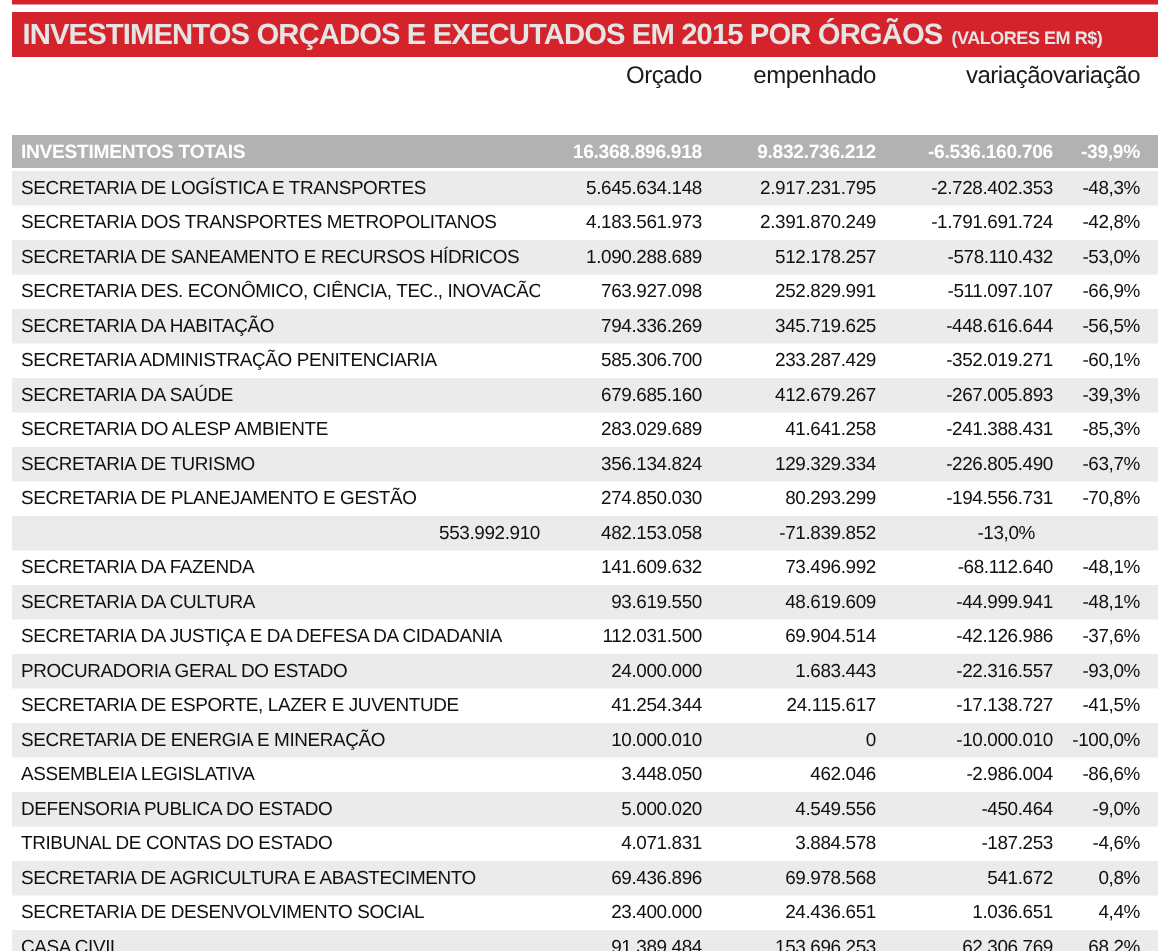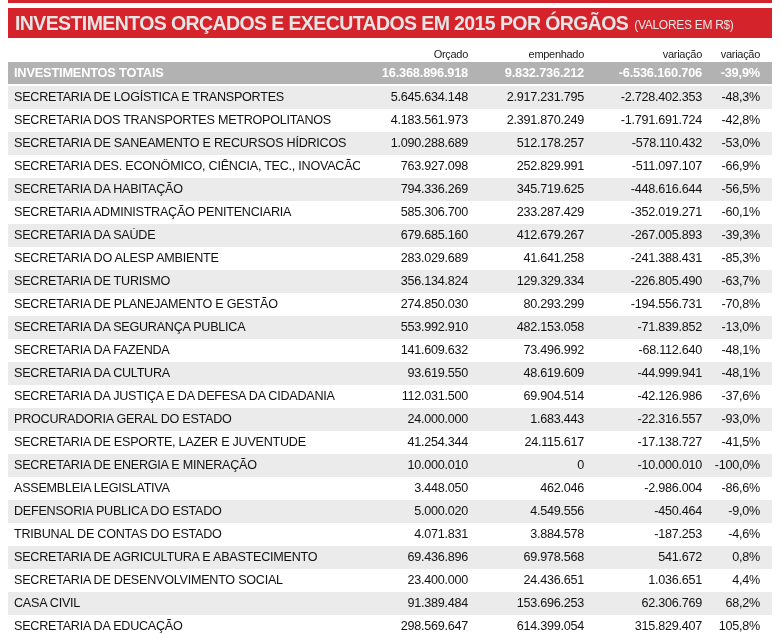--- a/index.html
+++ b/index.html
@@ -28,54 +28,55 @@
     box-sizing: border-box;
   }
   .title-main {
     font-size: 19.5px;
     font-weight: bold;
     letter-spacing: -0.6px;
     white-space: nowrap;
   }
   .title-suffix {
     font-size: 12px;
-    font-weight: normal;
+    font-weight: bold;
     margin-left: 6px;
     margin-top: 3px;
     letter-spacing: -0.3px;
     white-space: nowrap;
   }
   .grid-row {
     display: grid;
     grid-template-columns: 1fr 108px 116px 118px 70px;
     margin: 0 8px;
     align-items: center;
   }
   .cell { white-space: nowrap; overflow: hidden; }
   .cell.name { padding-left: 6px; text-align: left; }
   .cell.num  { text-align: right; }
   .cell.pct  { text-align: right; padding-right: 12px; }
   .col-headers {
     height: 22px;
     margin-top: 2px;
-    font-size: 11px;
+    font-size: 16px;
     color: #1a1a1a;
     letter-spacing: -0.3px;
     align-items: end;
     padding-bottom: 2px;
     box-sizing: border-box;
   }
   .totals-row {
     height: 21.5px;
     background: var(--totals-gray, #b2b2b2);
     color: #ffffff;
     font-weight: bold;
     font-size: 12.8px;
     letter-spacing: -0.2px;
     margin-bottom: 2px;
+    margin-top: 28px;
   }
   .row {
     height: 23px;
     font-size: 12.6px;
     letter-spacing: -0.25px;
     color: #111;
   }
   .row.striped { background: var(--stripe-gray, #ebebeb); }
   .bottom-rule {
     margin: 2px 8px 0 8px;
@@ -195,21 +196,20 @@
 
   <div class="grid-row row">
     <div class="cell name">SECRETARIA DE PLANEJAMENTO E GESTÃO</div>
     <div class="cell num">274.850.030</div>
     <div class="cell num">80.293.299</div>
     <div class="cell num">-194.556.731</div>
     <div class="cell pct">-70,8%</div>
   </div>
 
   <div class="grid-row row striped">
-    <div class="cell name">SECRETARIA DA SEGURANÇA PUBLICA</div>
     <div class="cell num">553.992.910</div>
     <div class="cell num">482.153.058</div>
     <div class="cell num">-71.839.852</div>
     <div class="cell pct">-13,0%</div>
   </div>
 
   <div class="grid-row row">
     <div class="cell name">SECRETARIA DA FAZENDA</div>
     <div class="cell num">141.609.632</div>
     <div class="cell num">73.496.992</div>

